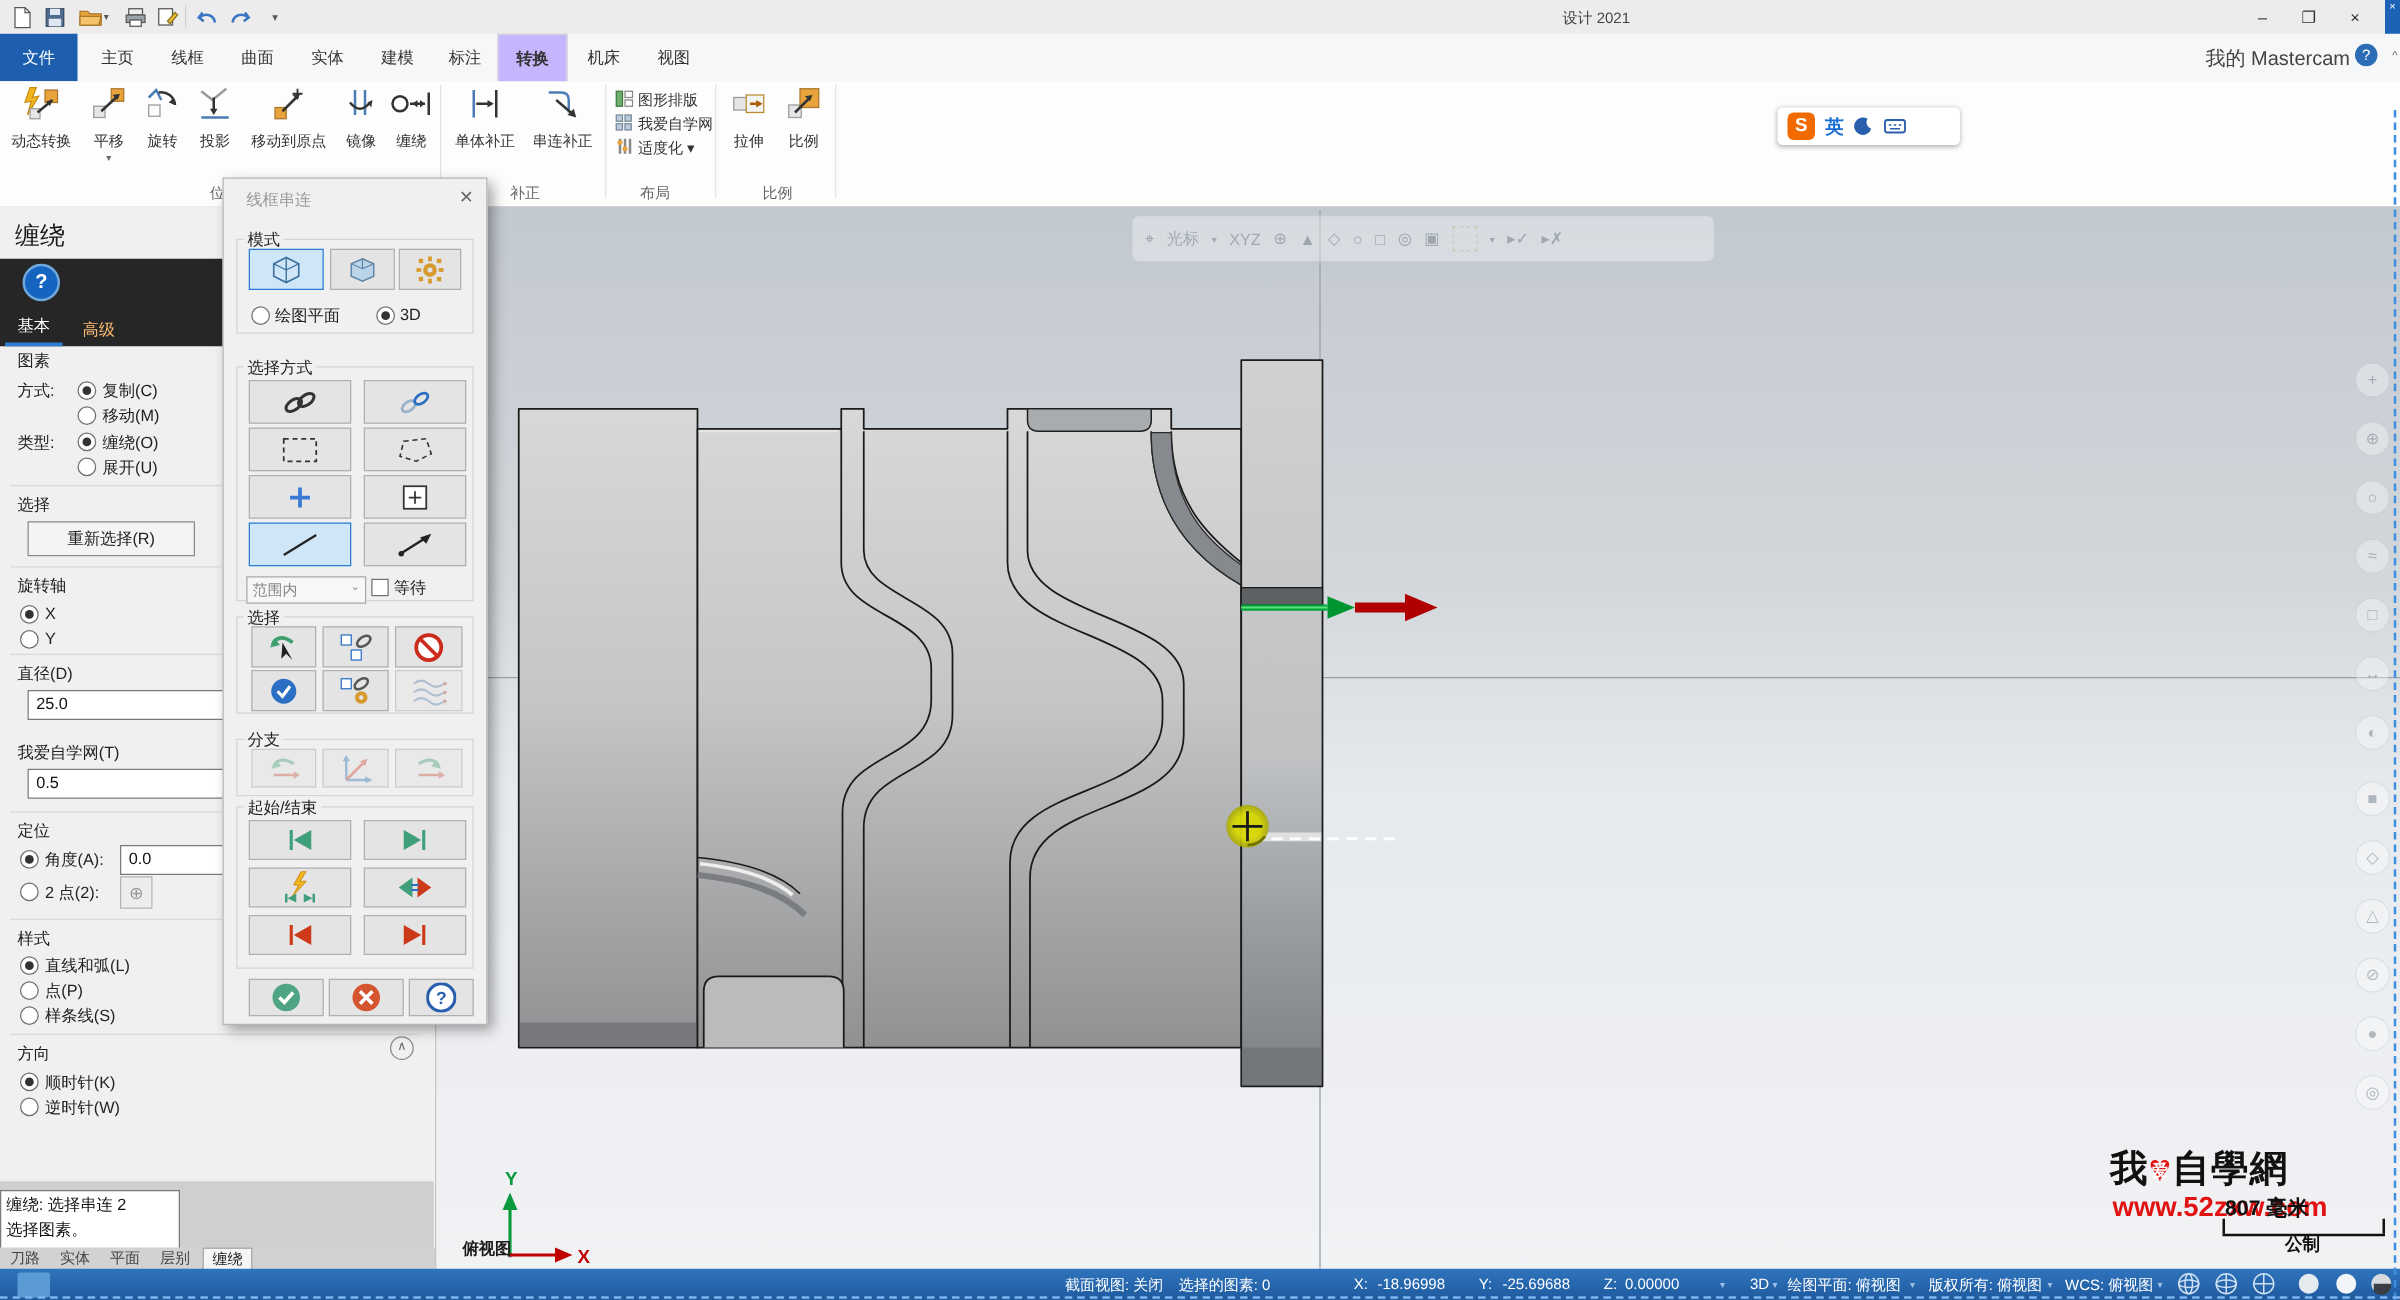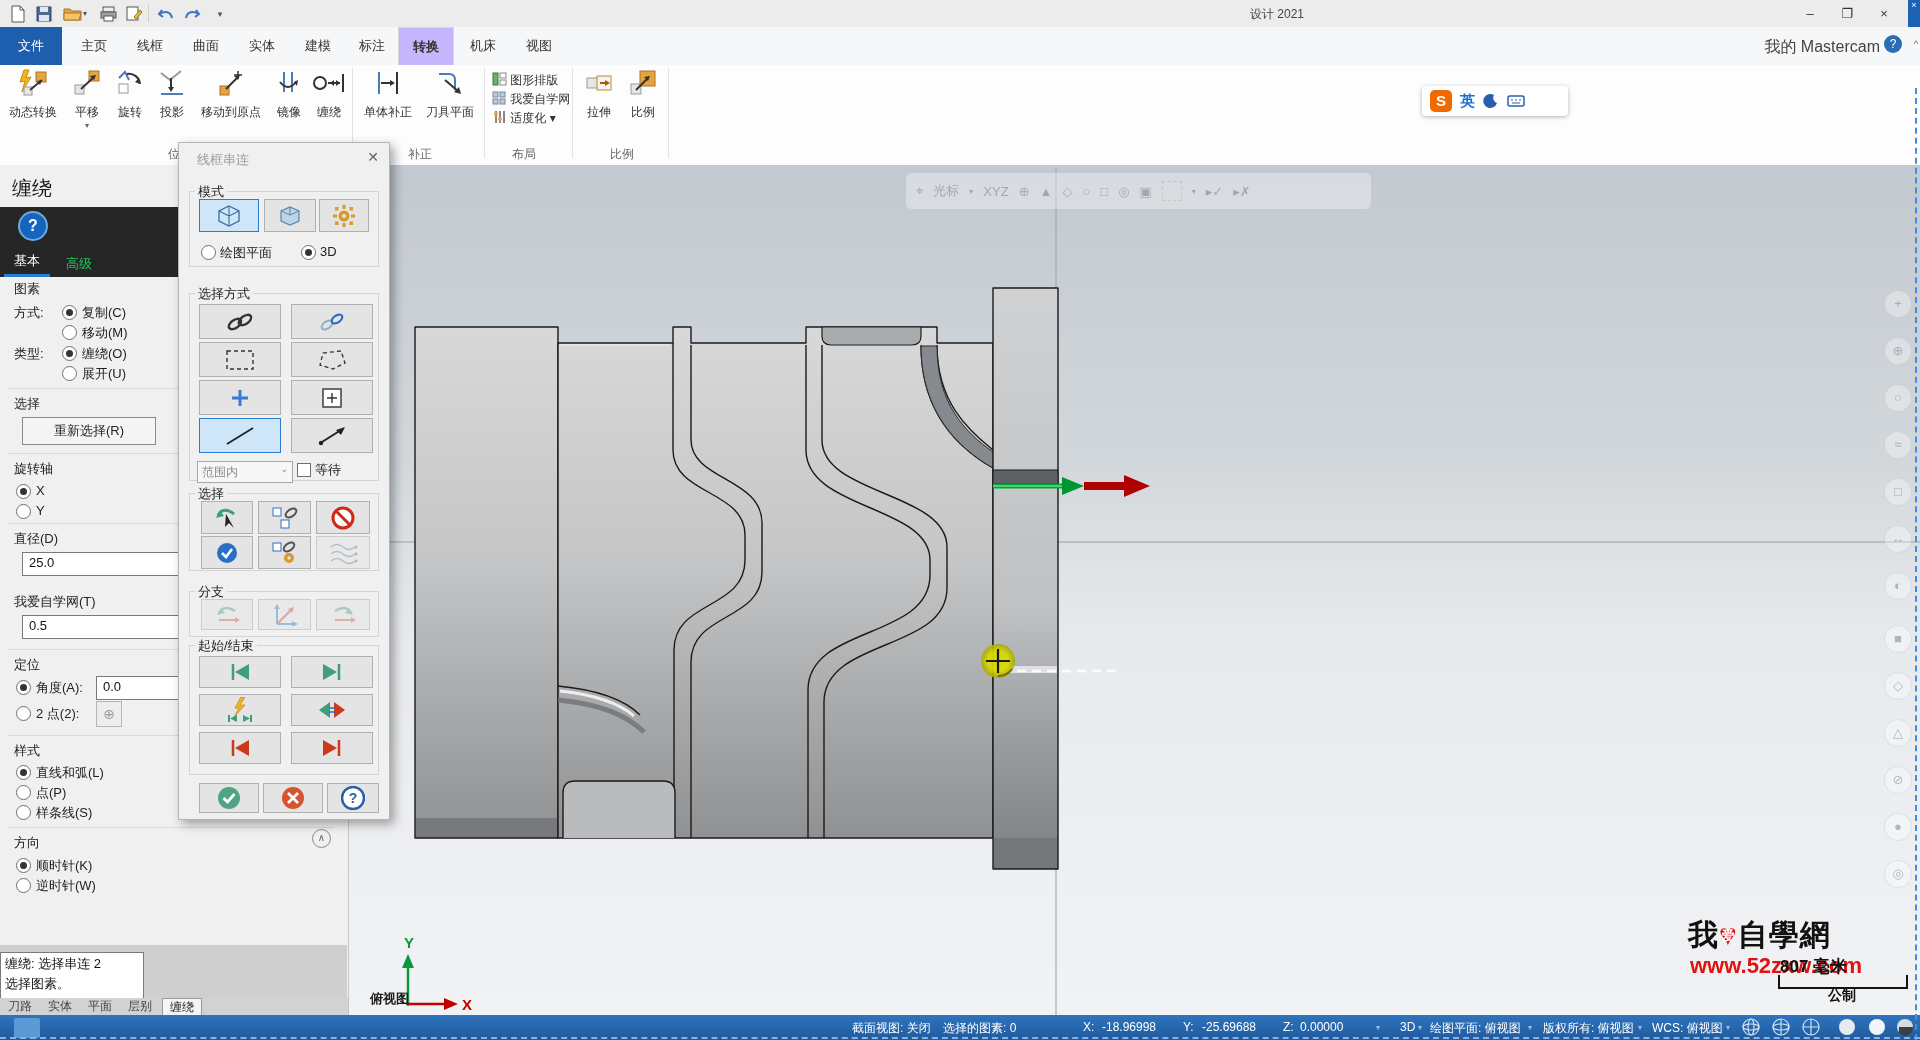--- a/index.html
+++ b/index.html
@@ -29,21 +29,21 @@
   .rbtn .caret{font-size:8px;color:#666;}
   .gsep{top:3px;width:1px;height:90px;background:#e3e3e3;}
   .glabel{top:81px;font-size:12px;color:#666;text-align:center;white-space:nowrap;position:absolute;}
   .smallbtn{height:18px;font-size:12px;color:#333;white-space:nowrap;}
   
   #panel{left:0;top:165px;width:348px;height:850px;background:#f0f0f0;border-right:1px solid #c6c6c6;}
   #panel-title{left:12px;top:10px;font-size:20px;color:#1a1a1a;}
   #panel-dark{left:0;top:42px;width:348px;height:70px;background:#262626;}
   .ptab{bottom:0;height:26px;line-height:26px;font-size:13px;padding:0 10px;position:absolute;}
   .ptab.on{color:#fff;border-bottom:3px solid #2b7cd3;}
-  .ptab.off{color:#22c55e;font-family:Liberation Serif, serif;}
+  .ptab.off{color:#fdba74;font-family:Liberation Serif, serif;}
   .sechead{font-size:13px;color:#222;left:14px;position:absolute;}
   .plabel{font-size:13px;color:#222;position:absolute;white-space:nowrap;}
   .divider{left:8px;width:326px;height:1px;background:#d9d9d9;position:absolute;}
   .radio{width:13px;height:13px;border:1px solid #707070;border-radius:50%;background:#fff;position:absolute;}
   .radio.sel::after{content:"";position:absolute;left:3px;top:3px;width:7px;height:7px;border-radius:50%;background:#333;}
   .pinput{border:1px solid #7a7a7a;background:#fff;font-size:13px;color:#111;padding:2px 6px;position:absolute;}
   
   #dlg{left:178px;top:142px;width:210px;height:676px;background:#f0f0f0;border:1px solid #b5b5b5;
     box-shadow:4px 4px 10px rgba(0,0,0,.35);}
   #dlg-title{left:18px;top:8px;font-size:13px;color:#9a9a9a;position:absolute;}
@@ -230,21 +230,21 @@
           <path d="M8,15 h12" stroke="#333" stroke-width="2"></path>
           <path d="M22,15 l-5,-3 v6 z" fill="#333"></path>
         </svg>
       <div class="lab">单体补正</div></div>
     <div class="abs rbtn" style="left:420px;width:60px">
       <svg width="30" height="30">
           <path d="M4,6 h10 q6,0 6,6 v10" fill="none" stroke="#4a7db5" stroke-width="2"></path>
           <path d="M10,12 L24,24" stroke="#333" stroke-width="2"></path>
           <path d="M26,26 l-2,-7 l-5,5 z" fill="#333"></path>
         </svg>
-      <div class="lab">刀具平面</div></div>
+      <div class="lab">串连补正</div></div>
     <div class="abs gsep" style="left:484px"></div>
 
     <div class="abs smallbtn" style="left:492px;top:7px">
       <svg width="15" height="14" style="vertical-align:-2px">
           <rect x="1" y="1" width="5" height="12" fill="#6fae6f" stroke="#3f7a3f"></rect>
           <rect x="8" y="1" width="6" height="5" fill="#fff" stroke="#888"></rect>
           <rect x="8" y="8" width="6" height="5" fill="#fff" stroke="#888"></rect>
         </svg>
       <span>图形排版</span></div>
     <div class="abs smallbtn" style="left:492px;top:26px">

